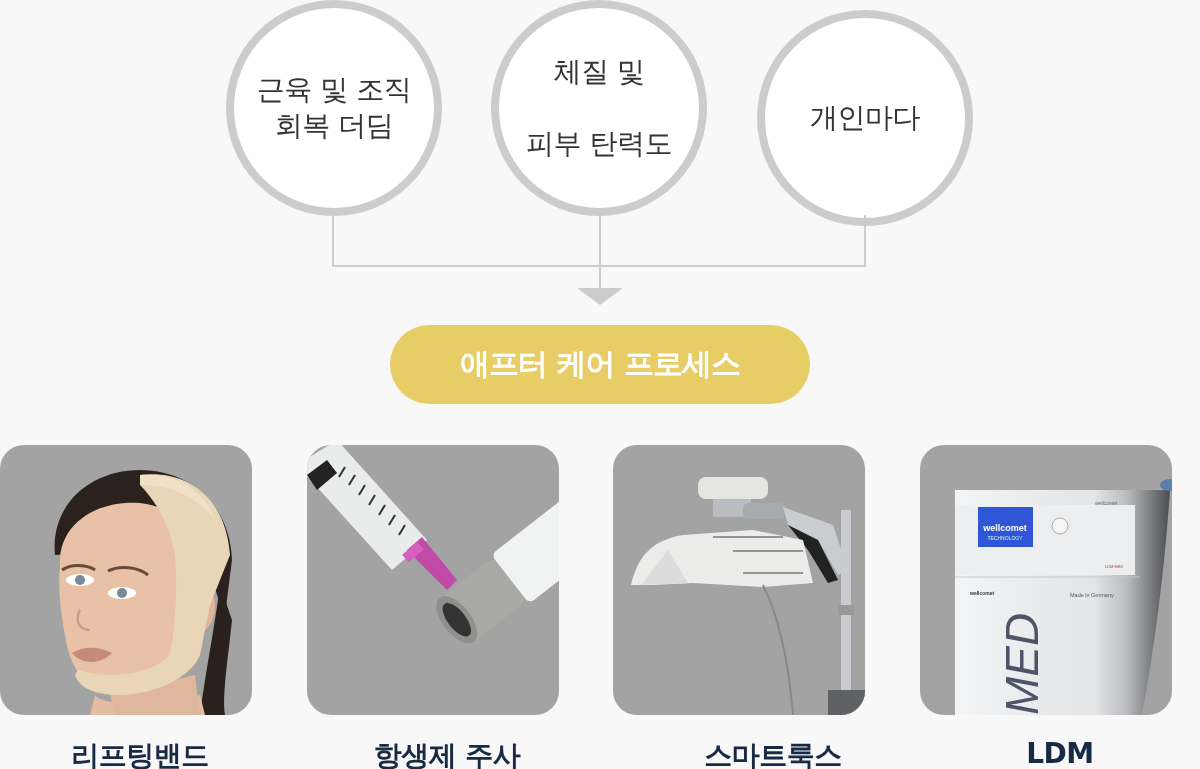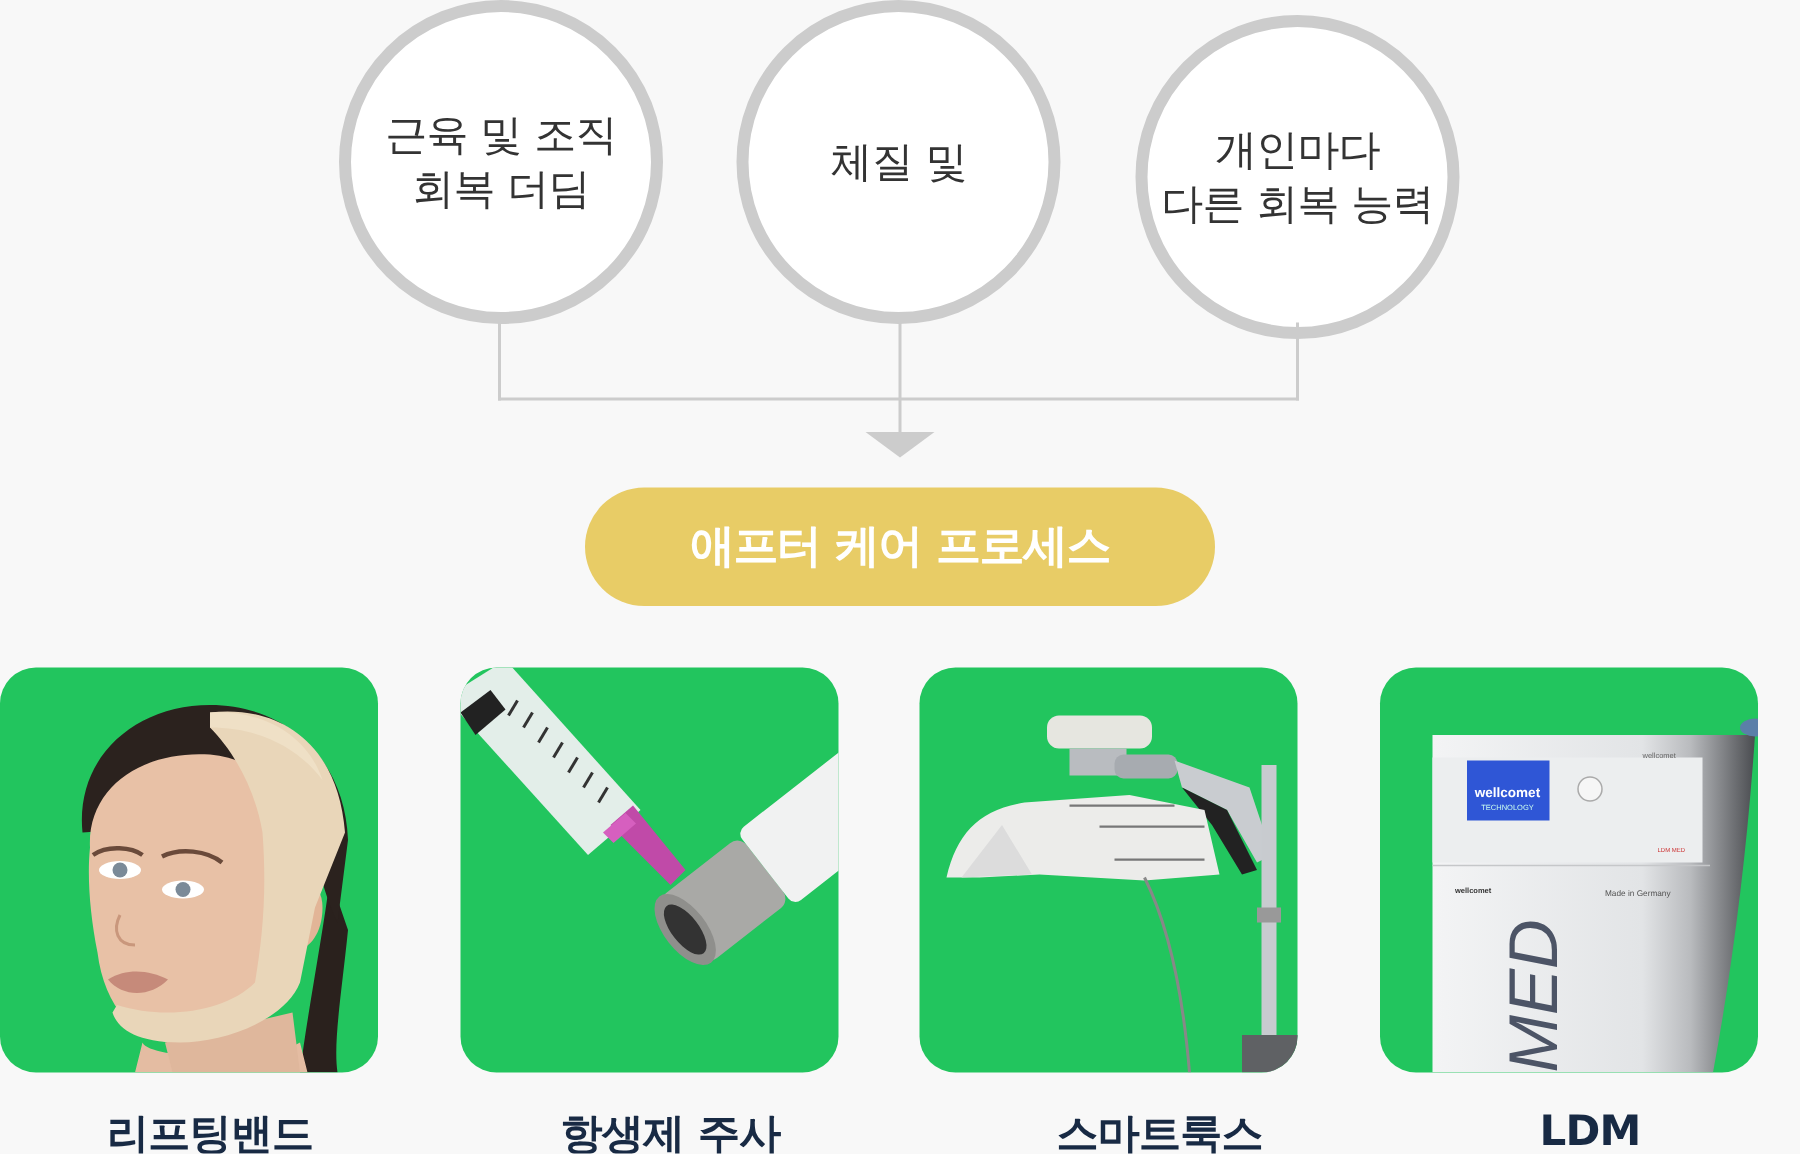--- a/index.html
+++ b/index.html
@@ -3,37 +3,37 @@
 <meta charset="utf-8">
 <style>
   html,body{margin:0;padding:0;}
   body{width:1200px;height:769px;background:#f8f8f8;position:relative;overflow:hidden;font-family:"DejaVu Sans","Liberation Sans",sans-serif;}
   .circle{position:absolute;top:0;width:200px;height:200px;border:8px solid #cccccc;border-radius:50%;background:#ffffff;display:flex;align-items:center;justify-content:center;flex-direction:column;}
   .circle .line{font-size:28px;line-height:36px;color:#333333;letter-spacing:-0.5px;text-align:center;white-space:nowrap;}
   .conn{position:absolute;background:#cccccc;}
   .arrow{position:absolute;left:577px;top:288px;width:0;height:0;border-left:23px solid transparent;border-right:23px solid transparent;border-top:17px solid #cccccc;}
   .pill{position:absolute;left:390px;top:325px;width:420px;height:79px;border-radius:40px;background:#e8cc66;display:flex;align-items:center;justify-content:center;}
   .pill span{color:#ffffff;font-weight:bold;font-size:30px;letter-spacing:-1px;text-align:center;}
-  .card{position:absolute;top:445px;width:252px;height:270px;border-radius:24px;background:#22c55e;overflow:hidden;}
+  .card{position:absolute;top:445px;width:252px;height:270px;border-radius:24px;background:#a3a3a3;overflow:hidden;}
   .card svg{position:absolute;left:0;top:0;}
   .label{position:absolute;top:737px;width:280px;text-align:center;font-size:28px;font-weight:bold;color:#182a44;letter-spacing:-0.5px;}
 </style>
 </head>
 <body>
 
 <div class="circle" style="left:226px;">
   <div class="line">근육 및 조직</div>
   <div class="line">회복 더딤</div>
 </div>
 <div class="circle" style="left:491px;gap:36px;">
   <div class="line">체질 및</div>
+  <div class="line">피부 탄력도</div>
 </div>
 <div class="circle" style="left:757px;margin-top:10px;">
   <div class="line">개인마다</div>
-  <div class="line">다른 회복 능력</div>
 </div>
 
 <div class="conn" style="left:332px;top:215px;width:2px;height:52px;"></div>
 <div class="conn" style="left:599px;top:215px;width:2px;height:75px;"></div>
 <div class="conn" style="left:864px;top:215px;width:2px;height:52px;"></div>
 <div class="conn" style="left:332px;top:265px;width:534px;height:2px;"></div>
 <div class="arrow"></div>
 
 <div class="pill">
   <span>애프터 케어 프로세스</span>

